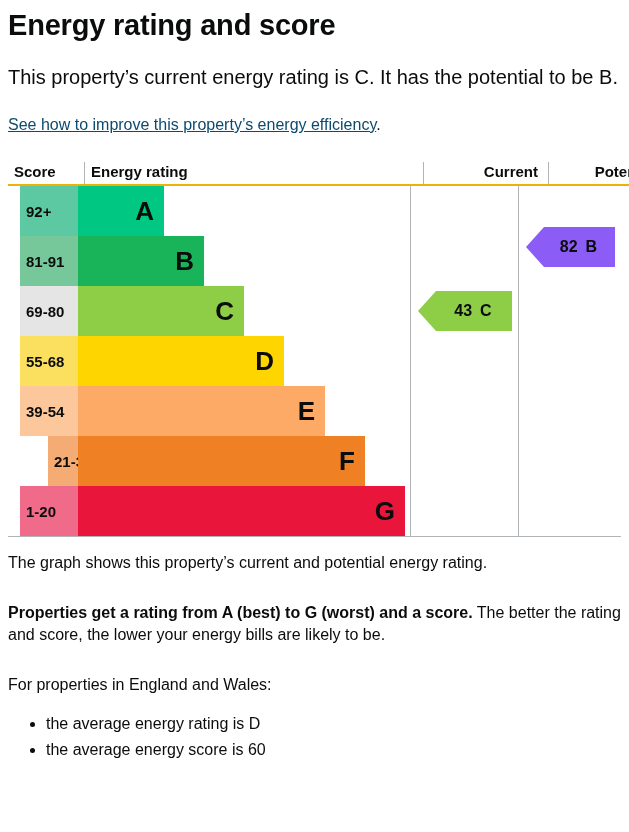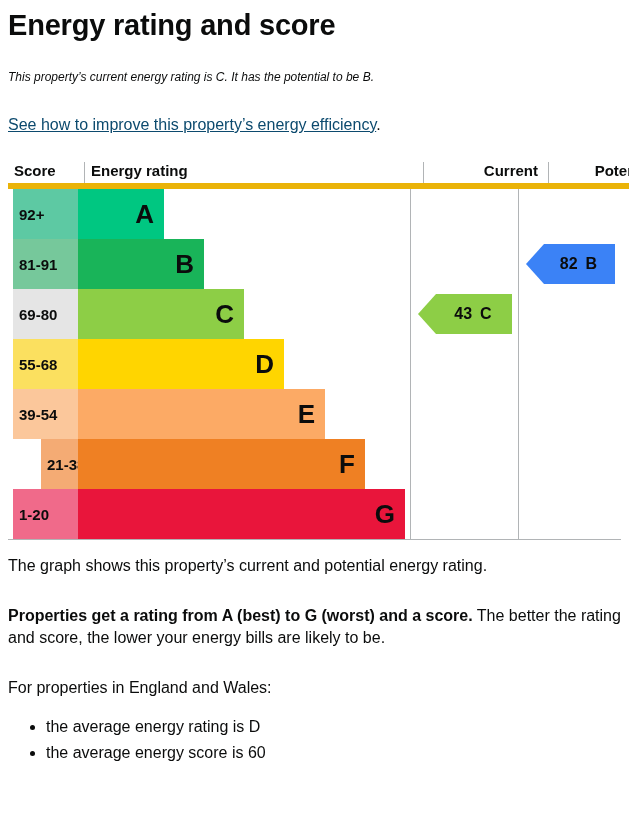--- a/index.html
+++ b/index.html
@@ -23,24 +23,23 @@
     padding: 0 8px;
   }
   h1.page-title {
     font-size: 29px;
     line-height: 34px;
     font-weight: bold;
     margin: 8px 0 0 0;
     letter-spacing: -0.2px;
   }
   p.body-text {
-    font-size: 12px;
+    font-size: 20px;
     line-height: 22px;
     margin: 24px 0 0 0;
-    font-style: italic;
   }
   p.link-para {
     font-size: 16px;
     line-height: 22px;
     margin: 26px 0 0 0;
   }
   a.improve-link {
     color: #0c4a6e;
     text-decoration: underline;
   }
@@ -54,40 +53,40 @@
   }
   .epc-head {
     height: 23px;
   }
   .epc-head th {
     font-size: 15px;
     font-weight: bold;
     text-align: left;
     padding: 0 0 4px 6px;
     vertical-align: bottom;
-    border-bottom: 6px solid #eab308;
+    border-bottom: 2px solid #eab308;
   }
   .epc-head th.col-score   { width: 70px; border-right: 1px solid #b1b4b6; }
   .epc-head th.col-rating  { width: 332px; border-right: 1px solid #b1b4b6; }
   .epc-head th.col-current { width: 108px; border-right: 1px solid #b1b4b6; text-align: right; padding-right: 10px; }
   .epc-head th.col-pot     { width: 103px; text-align: right; padding-right: 10px; }
 
   .epc-body-wrap {
     position: relative;
     width: 613px;
     height: 350px;
   }
   .band-row {
     position: relative;
     height: 50px;
     width: 613px;
   }
   .score-cell {
     position: absolute;
-    left: 5px;
+    left: 12px;
     top: 0;
     width: 70px;
     height: 50px;
     box-sizing: border-box;
     display: flex;
     align-items: center;
     padding-left: 6px;
     font-size: 15px;
     font-weight: bold;
     color: #0b0c0c;
@@ -214,21 +213,21 @@
       </div>
 
     <div class="vrule r1"></div>
     <div class="vrule r2"></div>
     <div class="hrule-bottom"></div>
 
     <div class="arrow current" id="arrow-current" style="top: 105px; background: rgb(141, 206, 70);">
       <span class="num">43</span>
       <span>C</span>
     </div>
-    <div class="arrow potential" id="arrow-potential" style="top: 55px; background: #3b82f6;">
+    <div class="arrow potential" id="arrow-potential" style="top: 41px; background: #8b5cf6;">
       <span class="num">82</span>
       <span>B</span>
     </div>
   </div>
 
   <div class="after-graph">
     <p class="note">The graph shows this property’s current and potential energy rating.</p>
 
     <p class="note spaced"><strong>Properties get a rating from A (best) to G (worst) and a score.</strong><span> The better the rating and score, the lower your energy bills are likely to be.</span></p>
 

